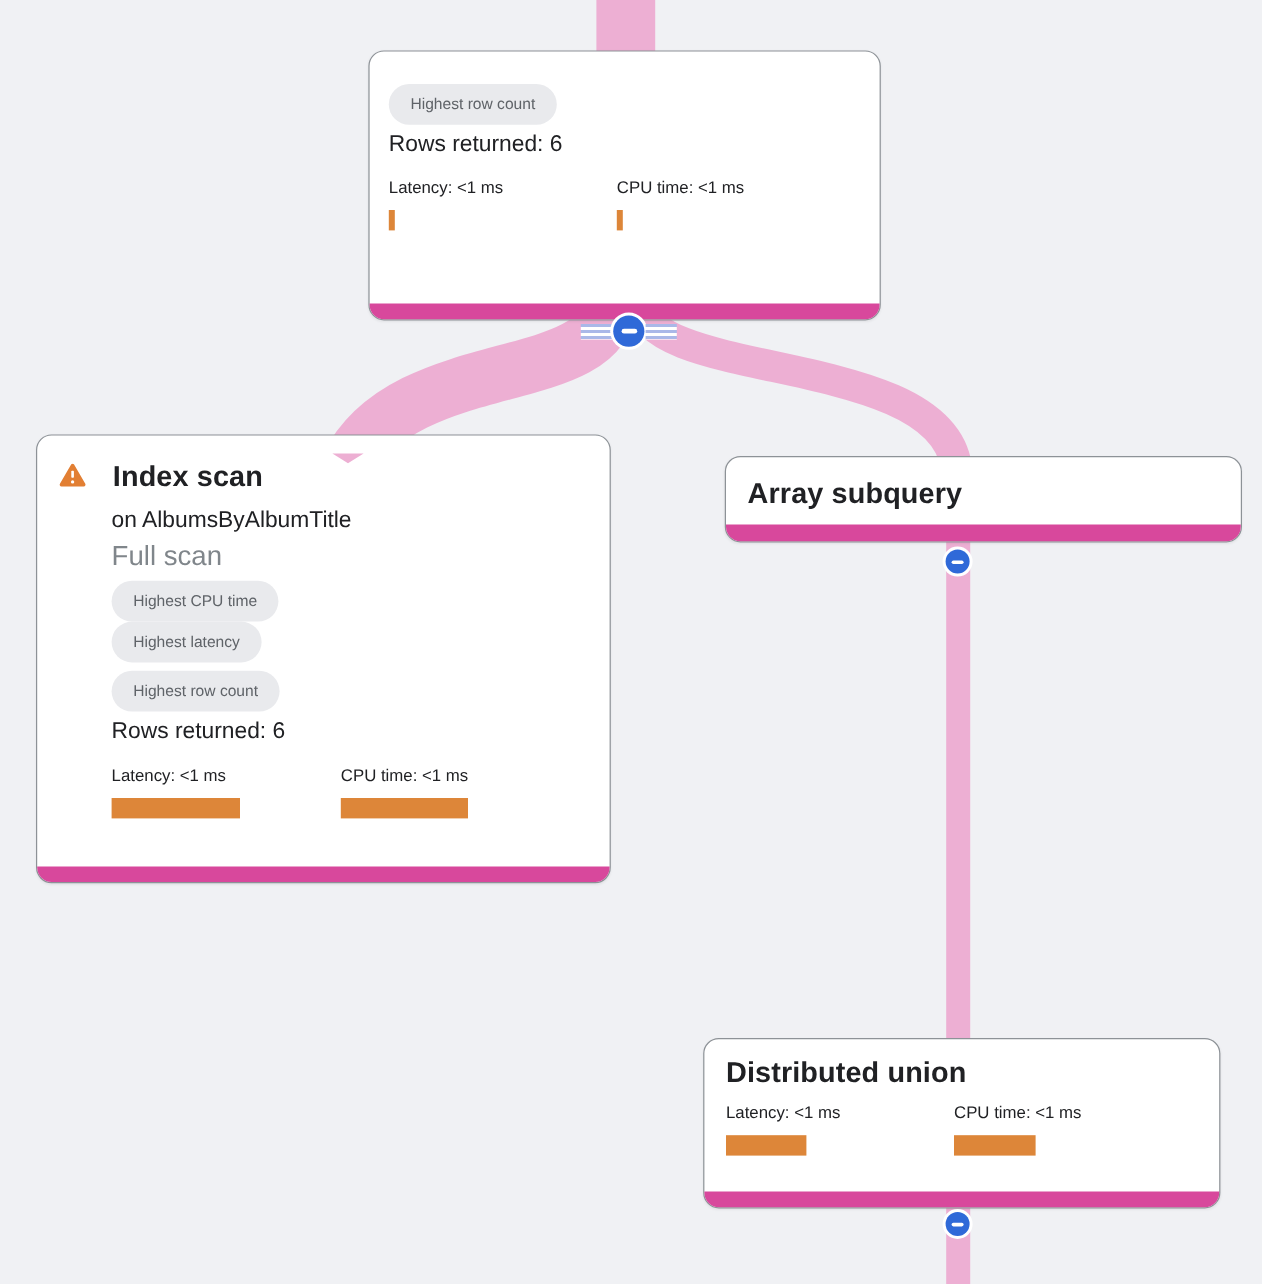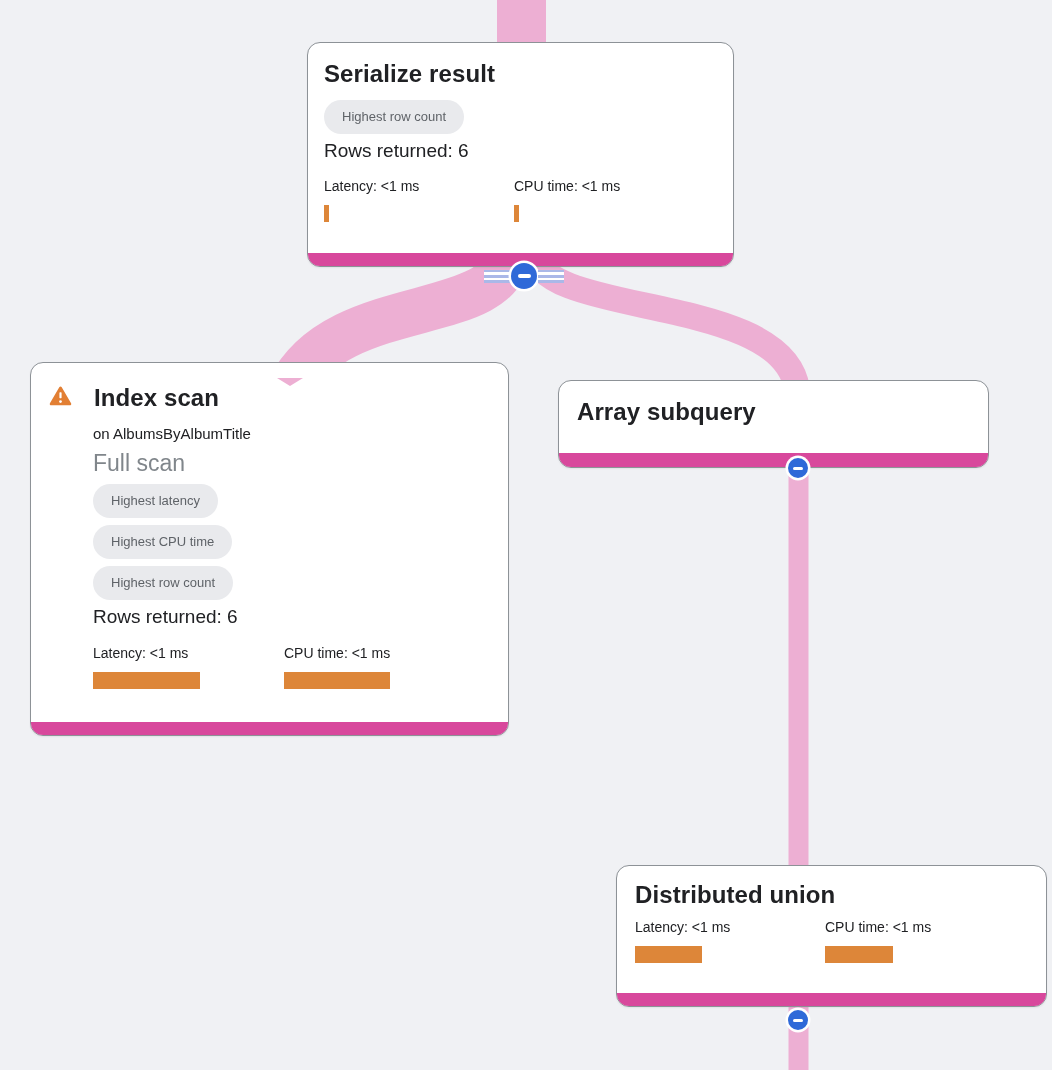--- a/index.html
+++ b/index.html
@@ -16,28 +16,28 @@
   .edge{stroke:var(--edge);fill:none}
 
   .card{position:absolute;background:var(--card_bg);border:1px solid var(--card_border);
         border-radius:13px;z-index:1;box-shadow:0 1px 2px rgba(0,0,0,.06)}
   .accent{position:absolute;left:0;right:0;bottom:0;height:13px;background:var(--accent);
         border-radius:0 0 12px 12px}
   .card-body{position:relative;height:100%;overflow:hidden}
 
   .card1{left:307px;top:42px;width:427px;height:225px}
   .card2{left:30px;top:362px;width:479px;height:374px}
-  .card3{left:558px;top:380px;width:431px;height:88px}
-  .card4{left:616px;top:865px;width:431px;height:142px}
+  .card3{left:604px;top:380px;width:431px;height:72px}
+  .card4{left:586px;top:865px;width:431px;height:142px}
 
   .pad{padding:16px 16px 0 16px}
   .pad2{padding:16px 16px 0 18px}
 
   .node-title{font-size:24px;font-weight:600;letter-spacing:.1px;line-height:30px;color:var(--text)}
-  .subline{font-size:15px;line-height:25px;color:var(--text);margin-top:8px}
+  .subline{font-size:19px;line-height:25px;color:var(--text);margin-top:8px}
   .noteline{font-size:23px;line-height:25px;color:var(--muted);margin-top:5px}
   .rows{font-size:19px;line-height:25px;color:var(--text)}
   .badge{display:table;background:var(--badge_bg);color:var(--badge_text);font-size:13px;
          line-height:24px;padding:5px 18px;border-radius:18px;white-space:nowrap}
   .metrics{display:flex}
   .metric-label{font-size:14px;line-height:25px;color:var(--text)}
   .metric-bar{background:var(--bar_orange);margin-top:6px}
 
   .header-row{display:flex;align-items:flex-start;margin-top:4px}
   .warning-icon{flex:0 0 auto;margin-top:3px}
@@ -66,21 +66,20 @@
   <svg class="edges" width="1052" height="1070" viewBox="0 0 1052 1070">
     <path class="edge" stroke-width="49" d="M521.5,0 L521.5,46"></path>
     <path class="edge" stroke-width="46" d="M507,253 C503,325 337,293 290,388"></path>
     <path class="edge" stroke-width="26" d="M534,253 C541,318 783,293 797,389"></path>
     <path class="edge" stroke-width="20" d="M798.5,445 L798.5,875"></path>
     <path class="edge" stroke-width="20" d="M798.5,1000 L798.5,1070"></path>
   </svg>
 
   <div class="card card1">
     <div class="card-body pad">
-      <div class="node-title">Serialize result</div>
       <div class="badge" style="margin-top:11px">Highest row count</div>
       <div class="rows" style="margin-top:4px">Rows returned: 6</div>
       <div class="metrics" style="margin-top:11px">
         <div style="width:190px">
           <div class="metric-label">Latency: &lt;1 ms</div>
           <div class="metric-bar" style="width: 5px; height: 17px;"></div>
         </div>
         <div>
           <div class="metric-label">CPU time: &lt;1 ms</div>
           <div class="metric-bar" style="width: 5px; height: 17px;"></div>
@@ -99,22 +98,22 @@
             <rect x="10.85" y="6.6" width="2.3" height="6.2" rx="0.7" fill="#fff"></rect>
             <circle cx="12" cy="16.4" r="1.45" fill="#fff"></circle>
           </svg>
         </span>
         <div class="node-title" style="margin-left:22px">Index scan</div>
       </div>
       <div class="indent">
         <div class="subline">on AlbumsByAlbumTitle</div>
         <div class="noteline">Full scan</div>
         <div style="margin-top:8px">
+          <div class="badge" style="margin-top:7px">Highest CPU time</div>
           <div class="badge">Highest latency</div>
-          <div class="badge" style="margin-top:7px">Highest CPU time</div>
           <div class="badge" style="margin-top:7px">Highest row count</div>
         </div>
         <div class="rows" style="margin-top:4px">Rows returned: 6</div>
         <div class="metrics" style="margin-top:12px">
           <div style="width:191px">
             <div class="metric-label">Latency: &lt;1 ms</div>
             <div class="metric-bar" style="width: 107px; height: 17px;"></div>
           </div>
           <div>
             <div class="metric-label">CPU time: &lt;1 ms</div>

